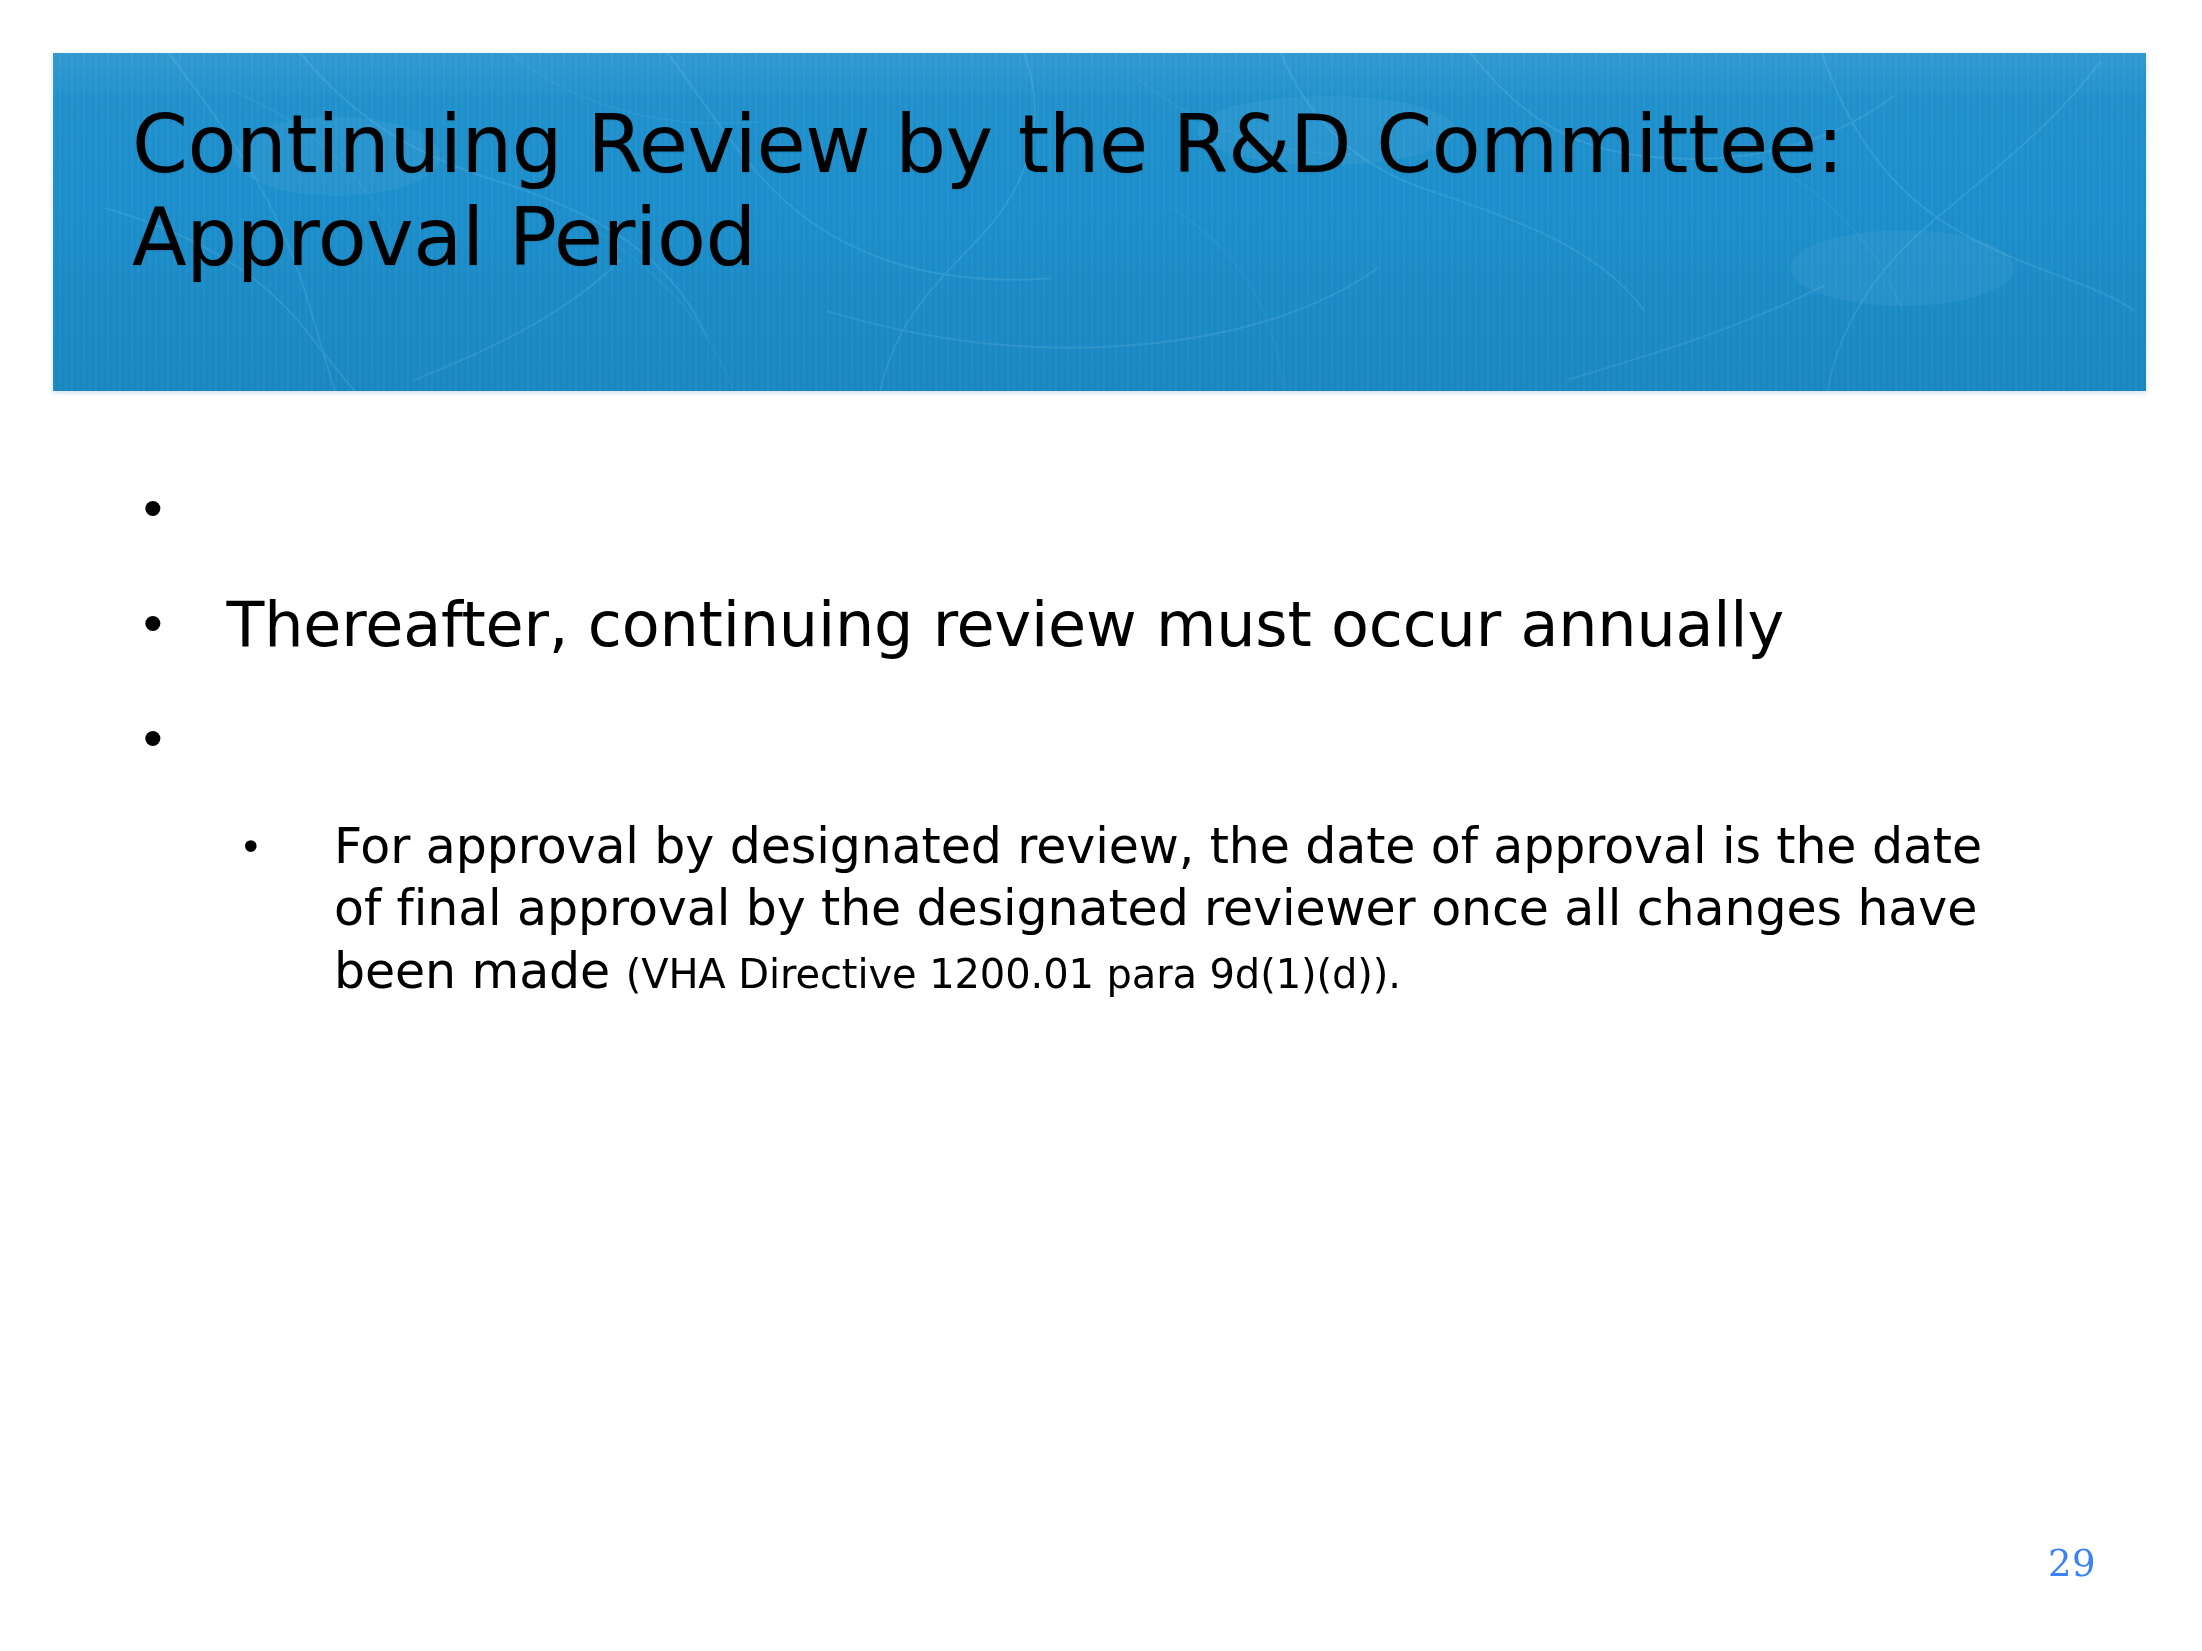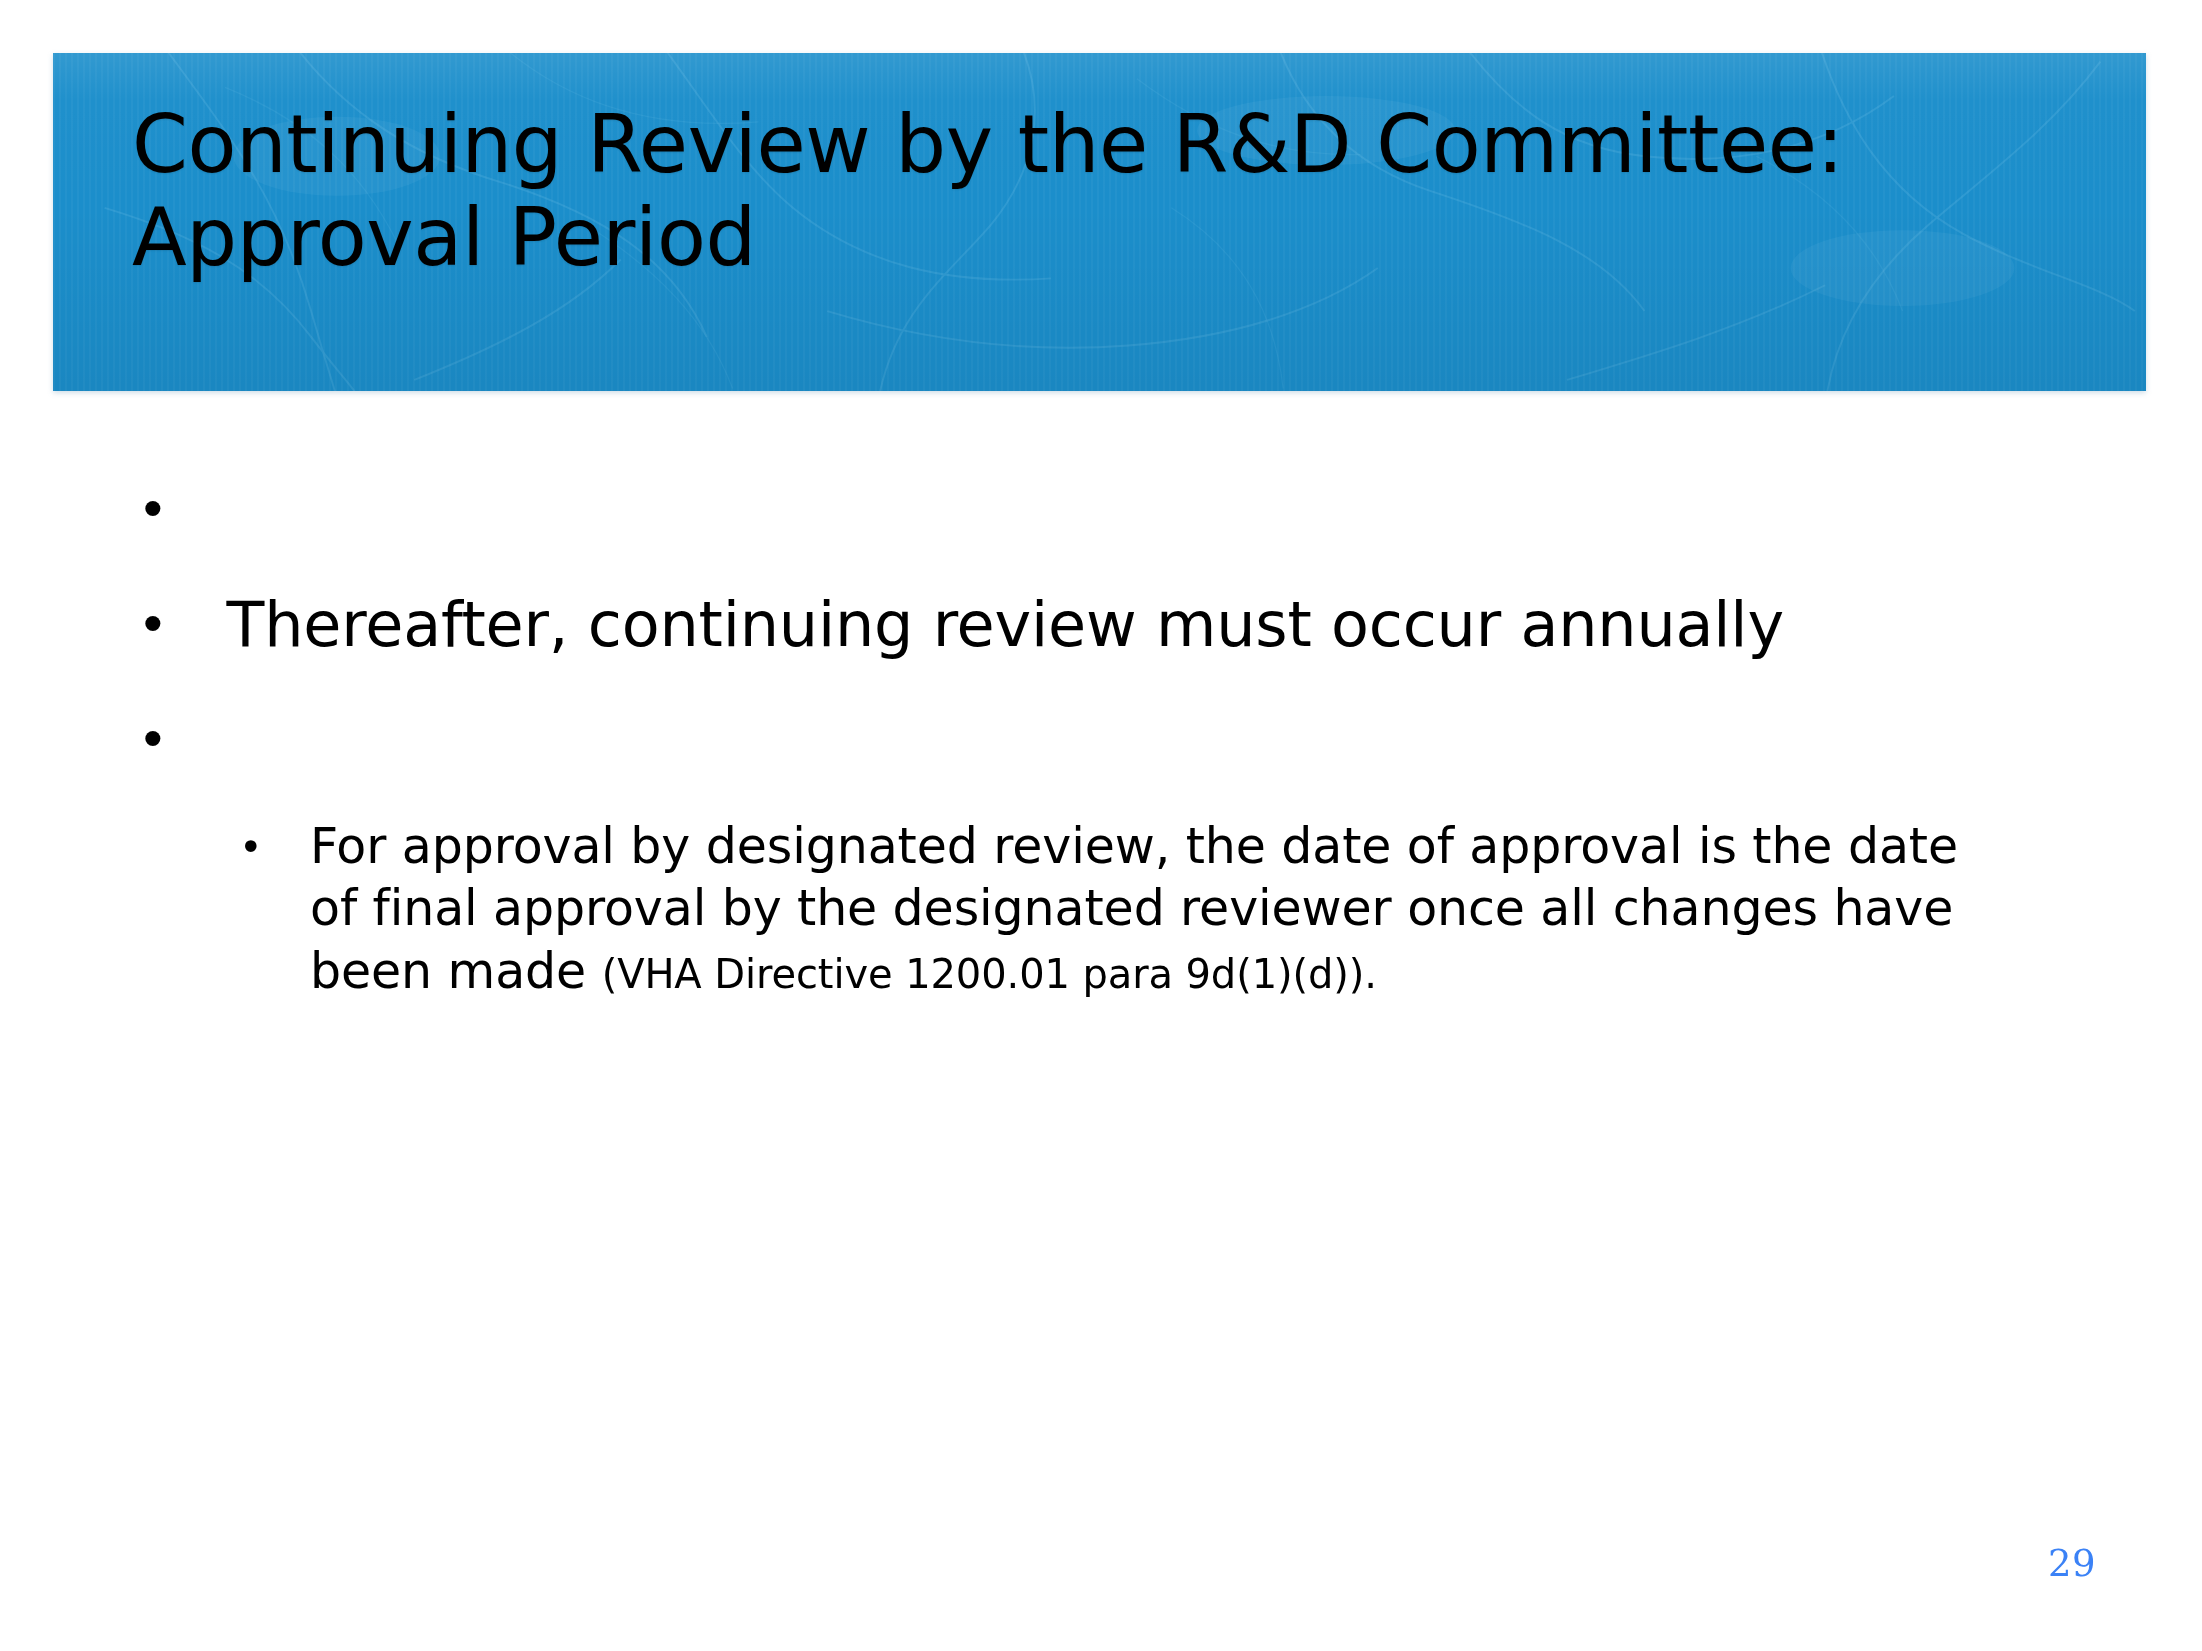--- a/index.html
+++ b/index.html
@@ -132,20 +132,21 @@
   .lvl2 .dot {
     flex: 0 0 auto;
     width: 71px;
     font-size: 40px;
     line-height: 1.58;
     text-align: left;
   }
   .lvl2 .txt {
     flex: 1 1 auto;
     max-width: 1669px;
+    margin-left: 24px;
   }
   .cite {
     font-size: 40px;
   }
 
   
   .page-number {
     position: absolute;
     left: 2048px;
     top: 1542px;

